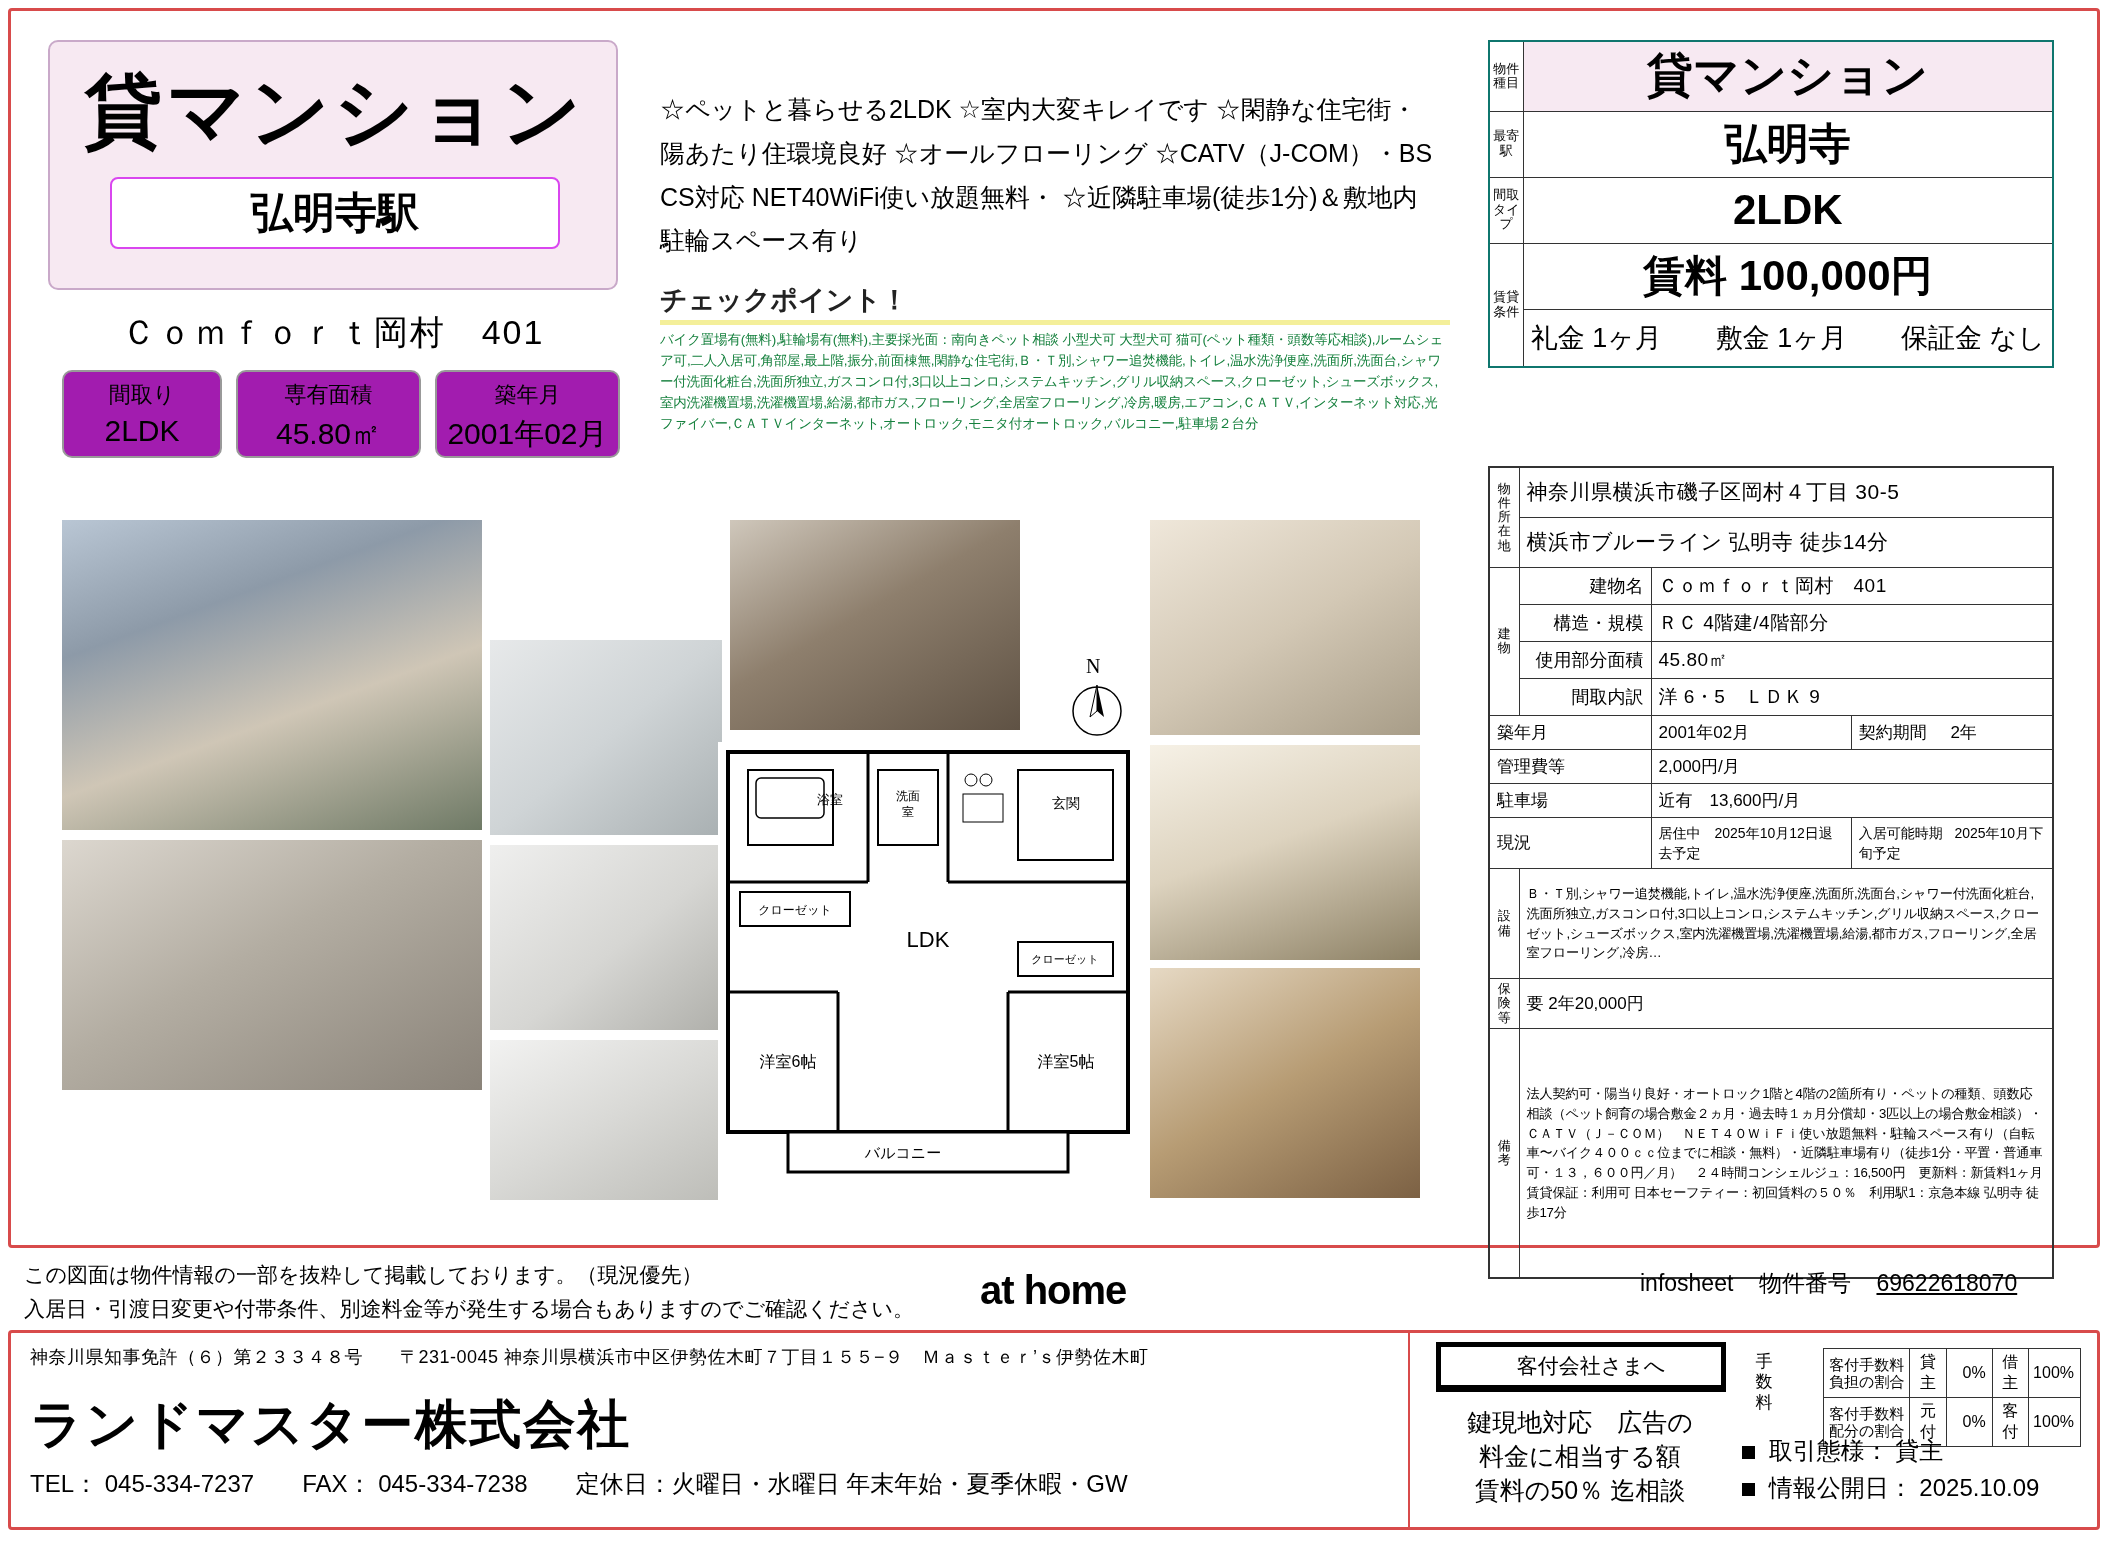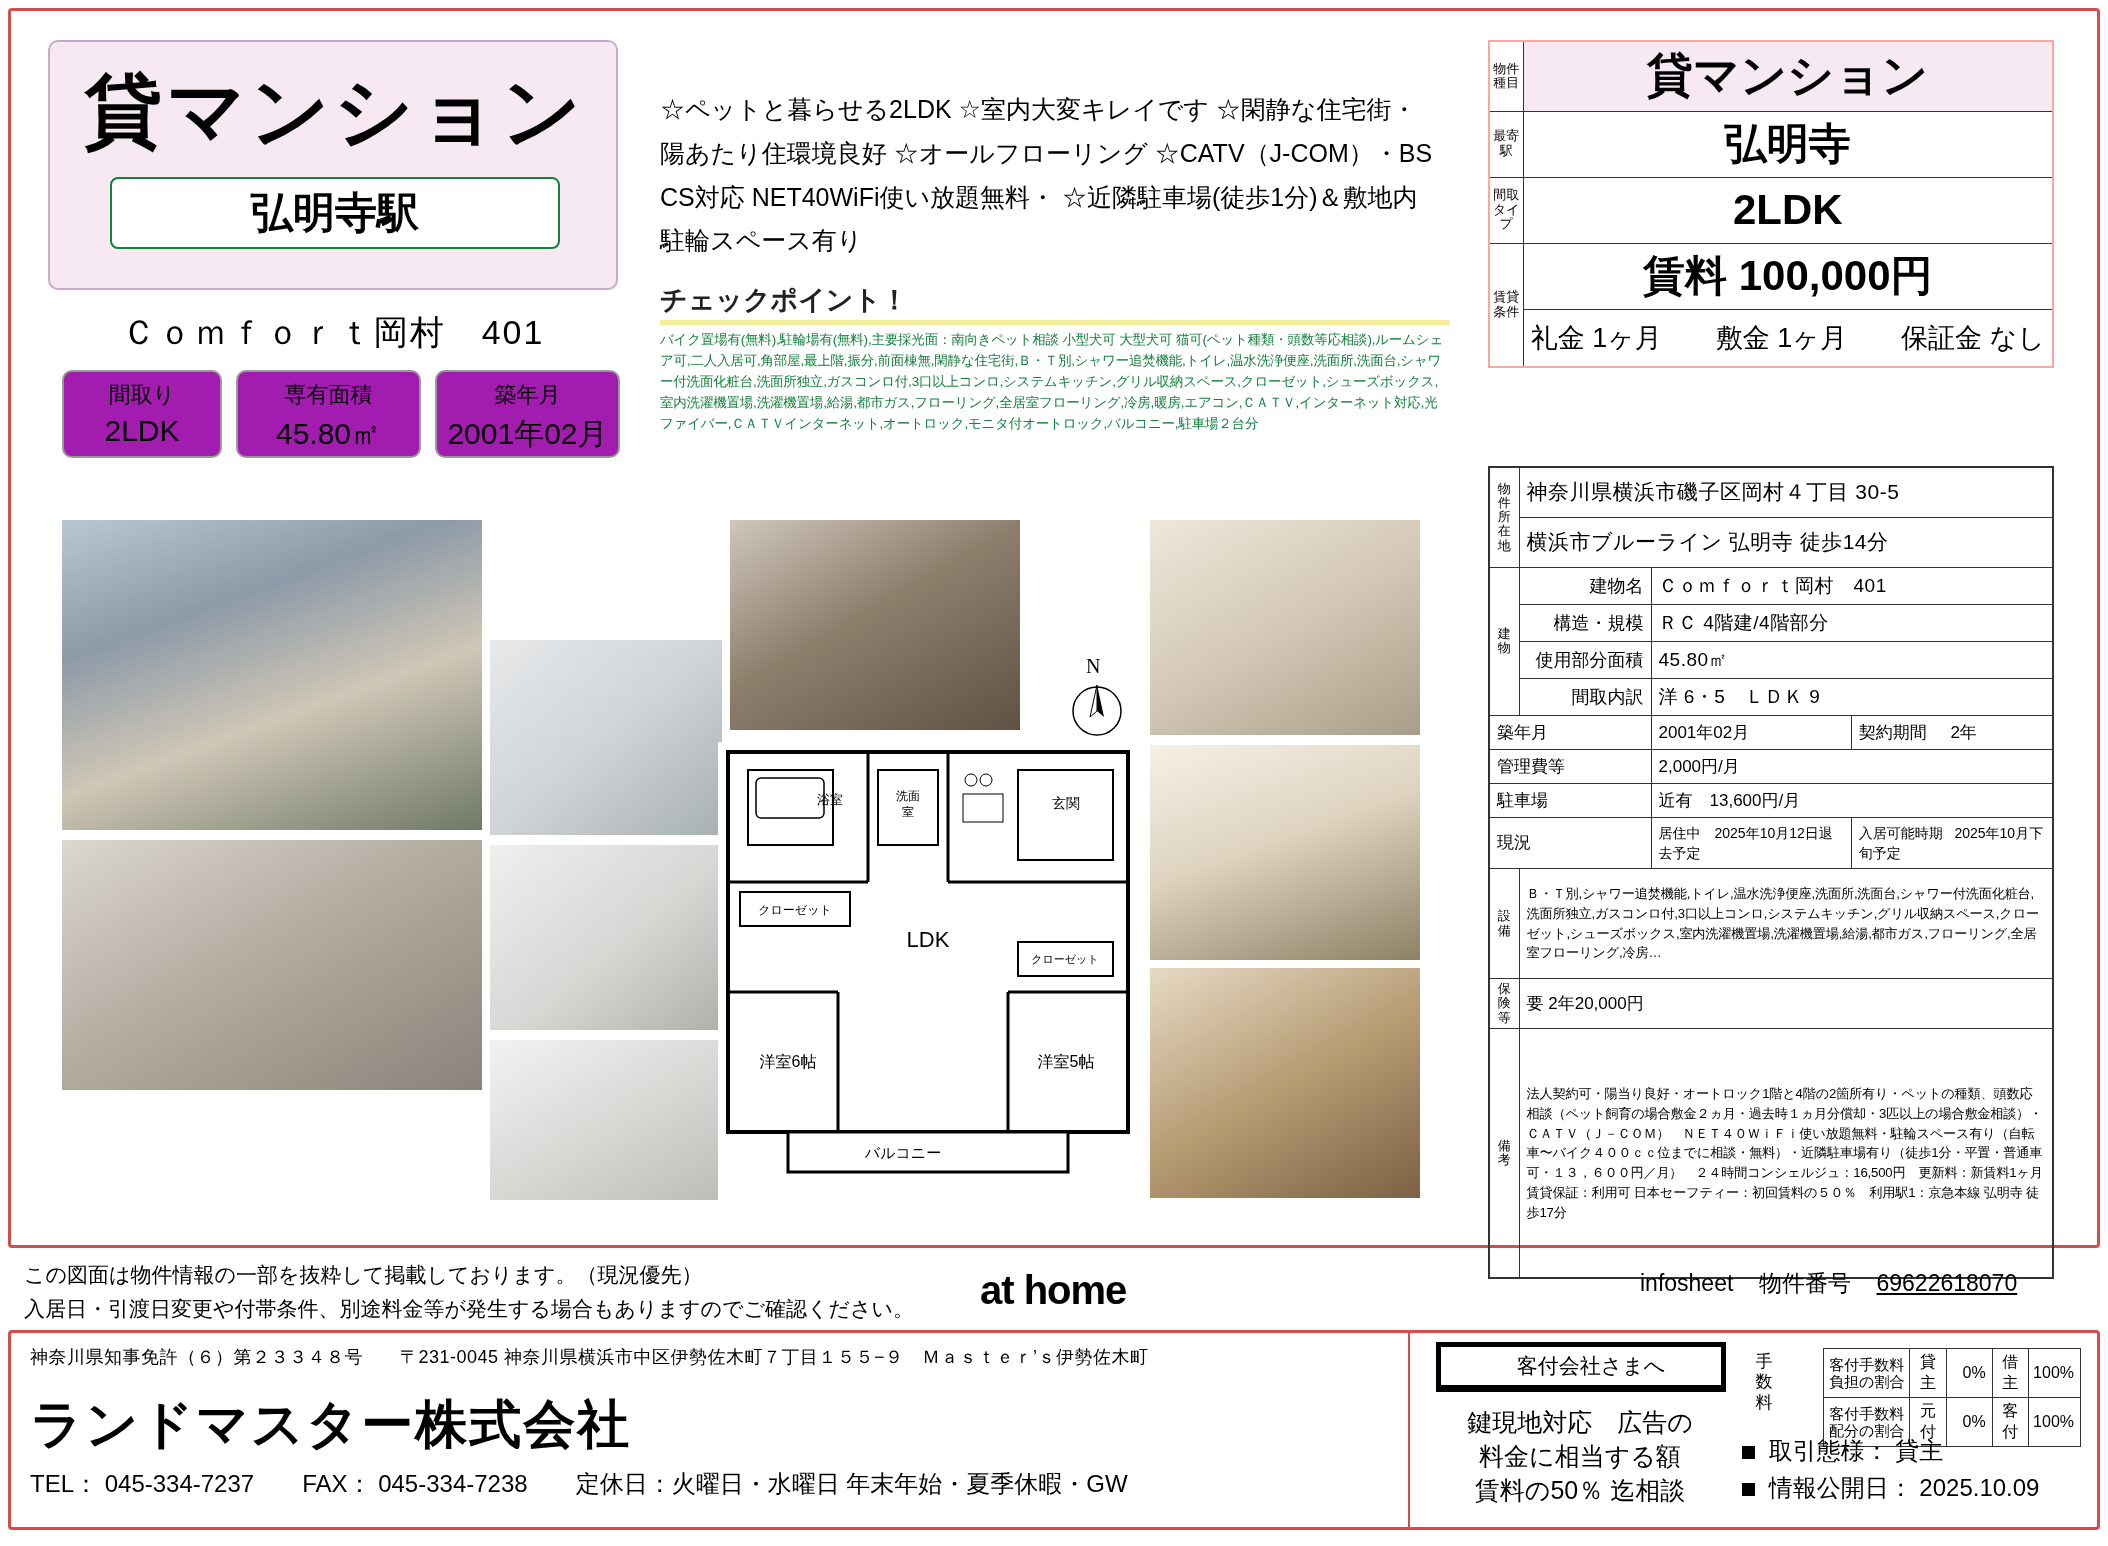--- a/index.html
+++ b/index.html
@@ -24,21 +24,21 @@
     position:absolute; left:48px; top:40px; width:570px; height:250px;
     border:2px solid #c9a9c9; border-radius:10px;
     background:#f7e9f2;
   }
   .title-main {
     position:absolute; left:0; top:18px; width:570px;
     text-align:center; font-size:78px; font-weight:bold; letter-spacing:4px;
   }
   .title-sub-wrap {
     position:absolute; left:60px; top:135px; width:450px; height:72px;
-    border:2px solid #15803d; border-radius:8px; background:#ffffff;
+    border:2px solid #d946ef; border-radius:8px; background:#ffffff;
   }
   .title-sub {
     text-align:center; font-size:42px; font-weight:bold; line-height:68px;
   }
   .bldg-name {
     position:absolute; left:48px; top:310px; width:570px;
     text-align:center; font-size:34px; letter-spacing:2px;
   }
   .spec-row { position:absolute; left:62px; top:370px; width:560px; height:88px; }
   .spec-cell {
@@ -65,21 +65,21 @@
     background:#f4ef9a;
   }
   .fineprint {
     position:absolute; left:660px; top:330px; width:790px;
     font-size:13.5px; line-height:1.55; letter-spacing:-0.2px; color:#15803d;
   }
 
   
   .rt {
     position:absolute; left:1488px; top:40px; width:566px;
-    border:2px solid #fca5a5; border-collapse:collapse;padding-left:24px;
+    border:2px solid #0f766e; border-collapse:collapse;padding-left:24px;
   }
   .rt td { border:1px solid #333; }
   .rt .lbl {
     width:34px; text-align:center; font-size:13px; line-height:1.12;
     padding:4px 2px; vertical-align:middle;
   }
   .rt .v-big  { text-align:center; font-size:46px; font-weight:bold; height:70px; background:#f7e9f2; }
   .rt .v-med  { text-align:center; font-size:42px; font-weight:bold; height:66px; }
   .rt .v-rent { text-align:center; font-size:42px; font-weight:bold; height:66px; }
   .rt .v-cond { text-align:center; font-size:27px; height:58px; }

